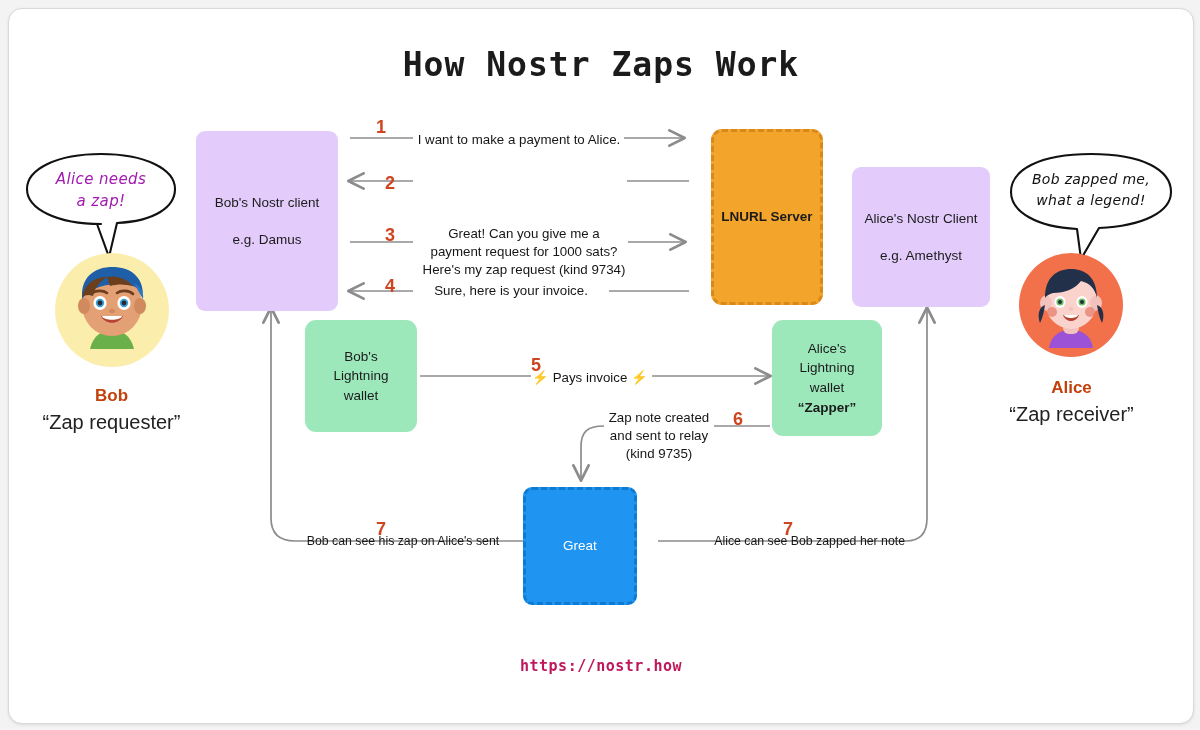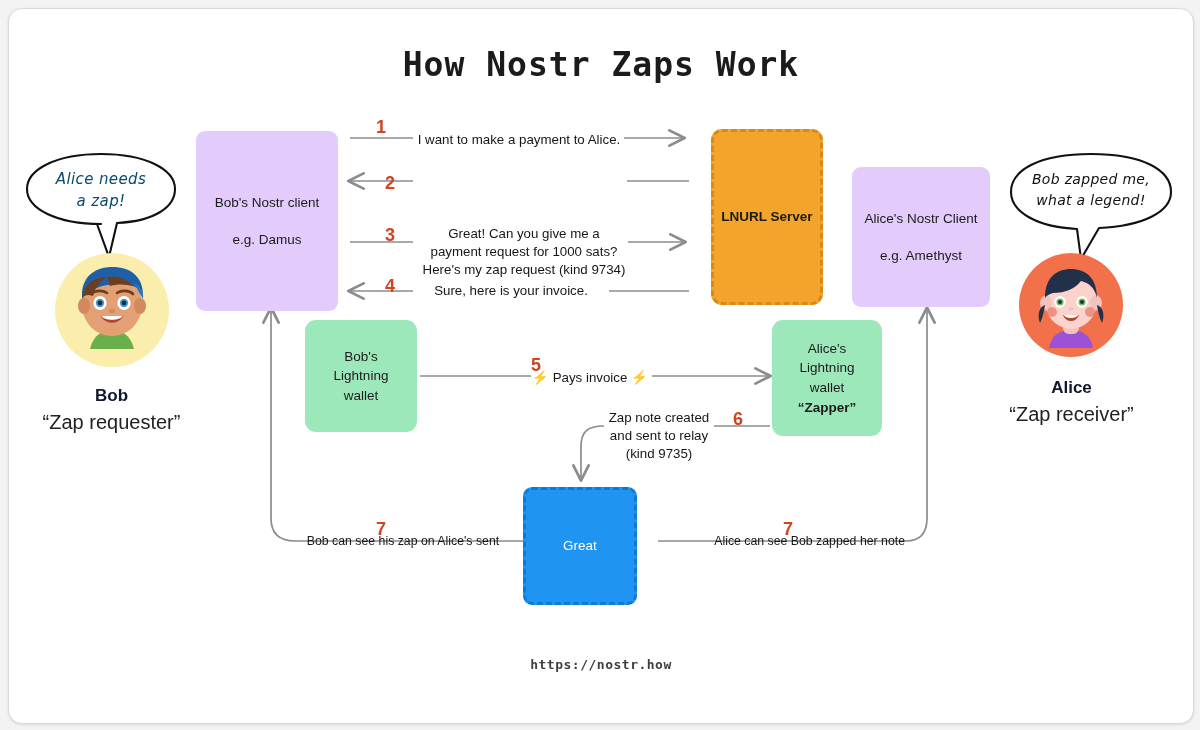--- a/index.html
+++ b/index.html
@@ -23,21 +23,21 @@
 
   
   #title{
     left:0;top:36px;width:1184px;text-align:center;
     font-family:"DejaVu Sans Mono","Liberation Mono",monospace;
     font-size:33px;font-weight:700;color:#1b1b1b;letter-spacing:1px;
   }
   #footer{
     left:0;top:648px;width:1184px;text-align:center;
     font-family:"DejaVu Sans Mono","Liberation Mono",monospace;
-    font-size:13px;font-weight:700;color:#404040;letter-spacing:.5px;
+    font-size:15px;font-weight:700;color:#be185d;letter-spacing:.5px;
   }
 
   
   .box{
     display:flex;flex-direction:column;align-items:center;justify-content:center;
     box-sizing:border-box;text-align:center;line-height:1.45;
   }
   .box-purple{background:#e3ccfb;border-radius:9px;color:#1b1b1b;font-size:13.5px;}
   .box-green{background:#9ce8bb;border-radius:11px;color:#1b1b1b;font-size:13.5px;}
   .box-orange{
@@ -46,21 +46,21 @@
   }
   .box-blue{
     background:#1f94f0;border:3px dashed #0d7ad4;border-radius:9px;
     color:#ffffff;font-size:13.5px;
   }
   .box .ln{display:block;}
   .box .gap{height:17px;}
   .bold{font-weight:700;}
 
   
-  .person-name{font-size:17px;font-weight:700;color:#0f172a;text-align:center;width:100%;}
+  .person-name{font-size:17px;font-weight:700;color:#c2410c;text-align:center;width:100%;}
   .person-role{font-size:20px;color:#222;text-align:center;width:100%;}
 
   
   .step-num{
     font-size:18px;font-weight:700;color:#cf4520;text-align:center;
     font-family:"Liberation Sans",sans-serif;
   }
   .msg{
     font-size:13.3px;color:#161616;text-align:center;line-height:1.35;
   }
@@ -116,21 +116,21 @@
 
       <g>
         <path d="M1082,145 C1030,145 1002,161 1002,183 C1002,203 1028,218 1068,220
                  L1072,250 L1090,219
                  C1134,217 1162,203 1162,183 C1162,161 1134,145 1082,145 Z" fill="#ffffff" stroke="#111111" stroke-width="2.1" stroke-linejoin="round"></path>
       </g>
     </svg>
 
     <div class="abs" style="left:18px;top:160px;width:148px;text-align:center;
          font-family:'DejaVu Sans','Liberation Sans',sans-serif;font-size:15px;font-style:italic;
-         letter-spacing:.4px;line-height:1.45;color:#0c4a6e;">
+         letter-spacing:.4px;line-height:1.45;color:#a21caf;">
       <span>Alice needs</span><br>
       <span>a zap!</span>
     </div>
 
     <div class="abs" style="left:1002px;top:160px;width:160px;text-align:center;
          font-family:'DejaVu Sans','Liberation Sans',sans-serif;font-size:14px;font-style:italic;
          letter-spacing:.3px;line-height:1.5;color:#111;">
       <span>Bob zapped me,</span><br>
       <span>what a legend!</span>
     </div>

